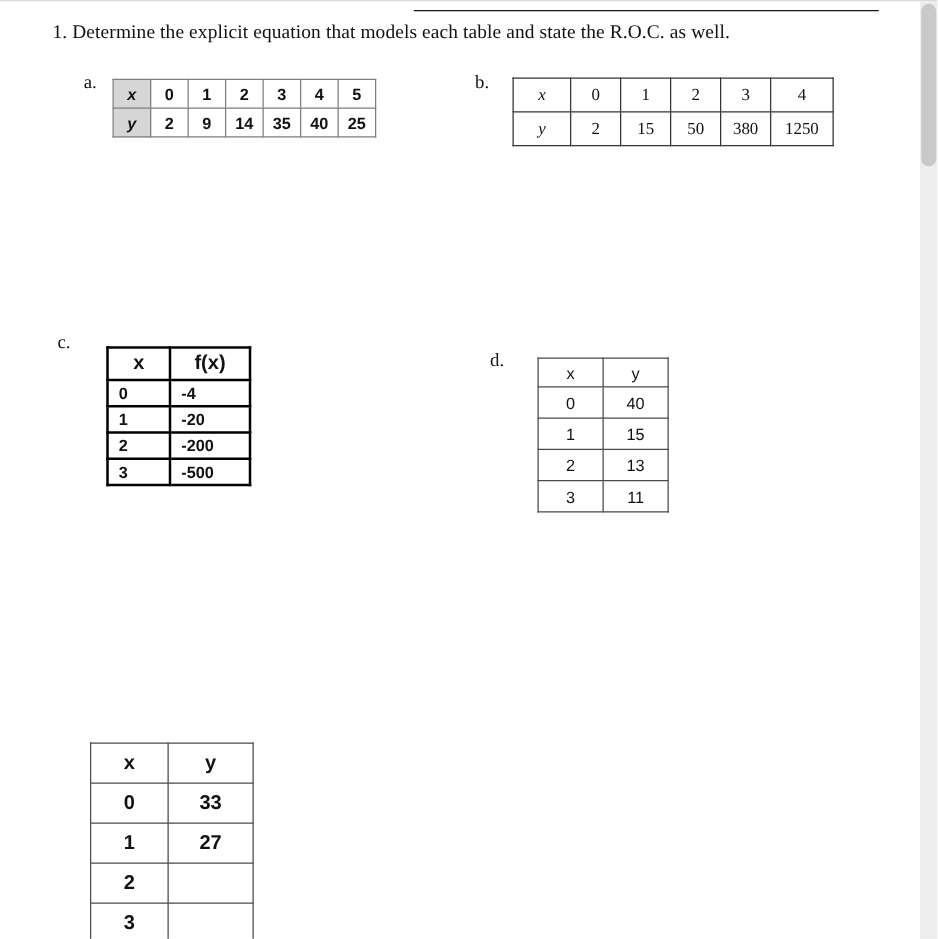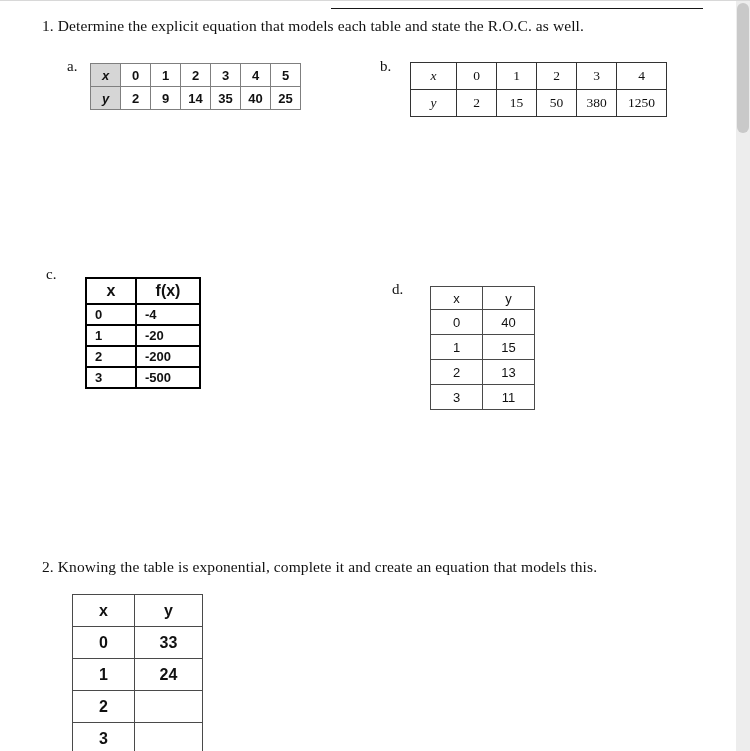--- a/index.html
+++ b/index.html
@@ -166,35 +166,34 @@
       <td>2</td>
       <td>13</td>
     </tr>
     <tr>
       <td>3</td>
       <td>11</td>
     </tr>
   </tbody>
     </table>
 
-  <div class="question q2">2.  Knowing the table is exponential, complete it and create an equation that models this.</div>
 
   <table class="tbl-q2">
     <tbody>
         <tr>
       <th class="cx">x</th>
       <th class="cy">y</th>
     </tr>
     <tr>
       <td class="cx">0</td>
       <td class="cy">33</td>
     </tr>
     <tr>
       <td class="cx">1</td>
-      <td class="cy">24</td>
+      <td class="cy">27</td>
     </tr>
     <tr>
       <td class="cx">2</td>
       <td class="cy"></td>
     </tr>
     <tr>
       <td class="cx">3</td>
       <td class="cy"></td>
     </tr>
   </tbody>

